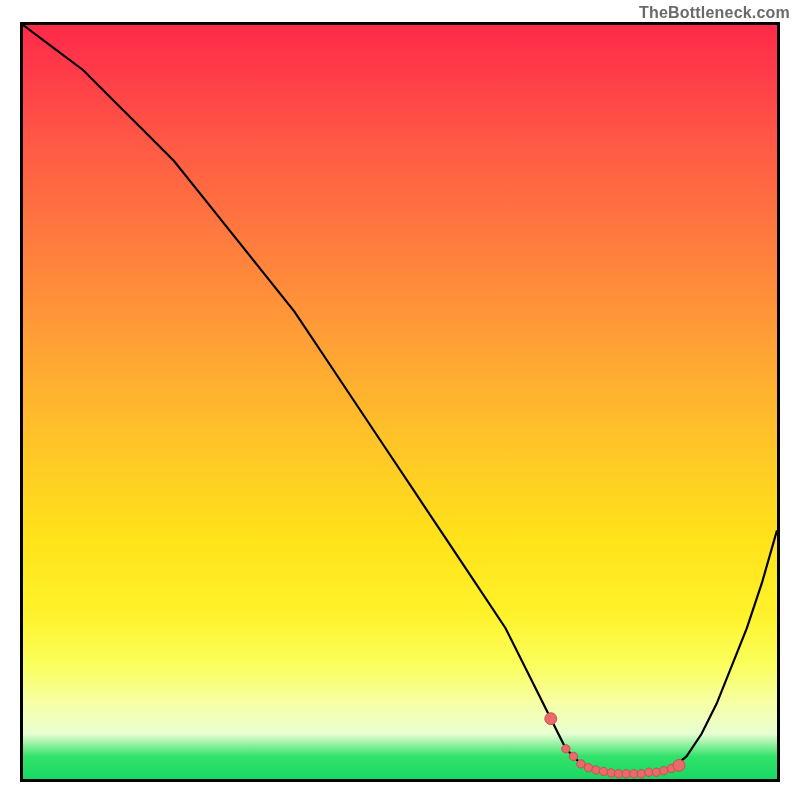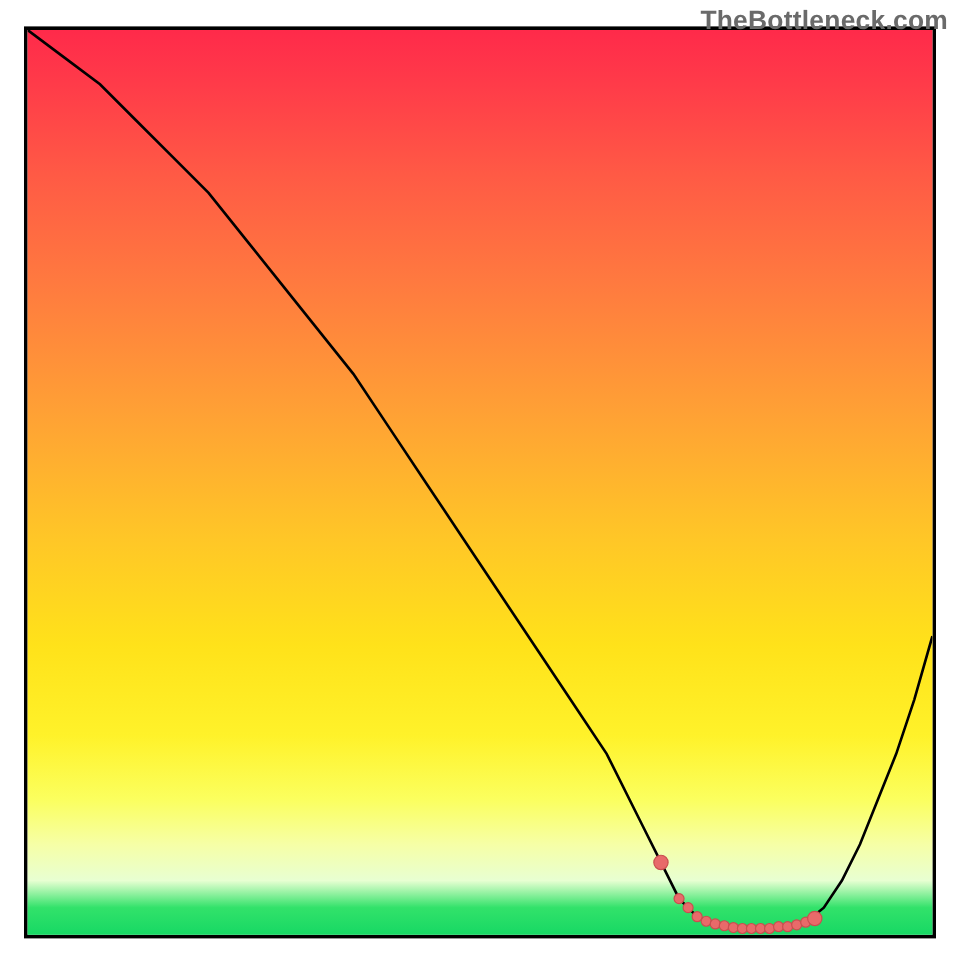--- a/index.html
+++ b/index.html
@@ -3,21 +3,21 @@
 <meta charset="utf-8">
 <style>
 * { margin: 0; padding: 0; box-sizing: border-box; }
 html, body { width: 800px; height: 800px; overflow: hidden; background: #fff; }
 .container { position: relative; width: 800px; height: 800px; }
 .watermark {
   position: absolute;
   top: 4px;
   right: 10px;
   font-family: Arial, Helvetica, sans-serif;
-  font-size: 22px;
+  font-size: 16px;
   font-weight: bold;
   color: #6a6a6a;
   letter-spacing: 0.2px;
   z-index: 10;
 }
 .plot-area {
   position: absolute;
   left: 20px;
   top: 22px;
   width: 760px;

